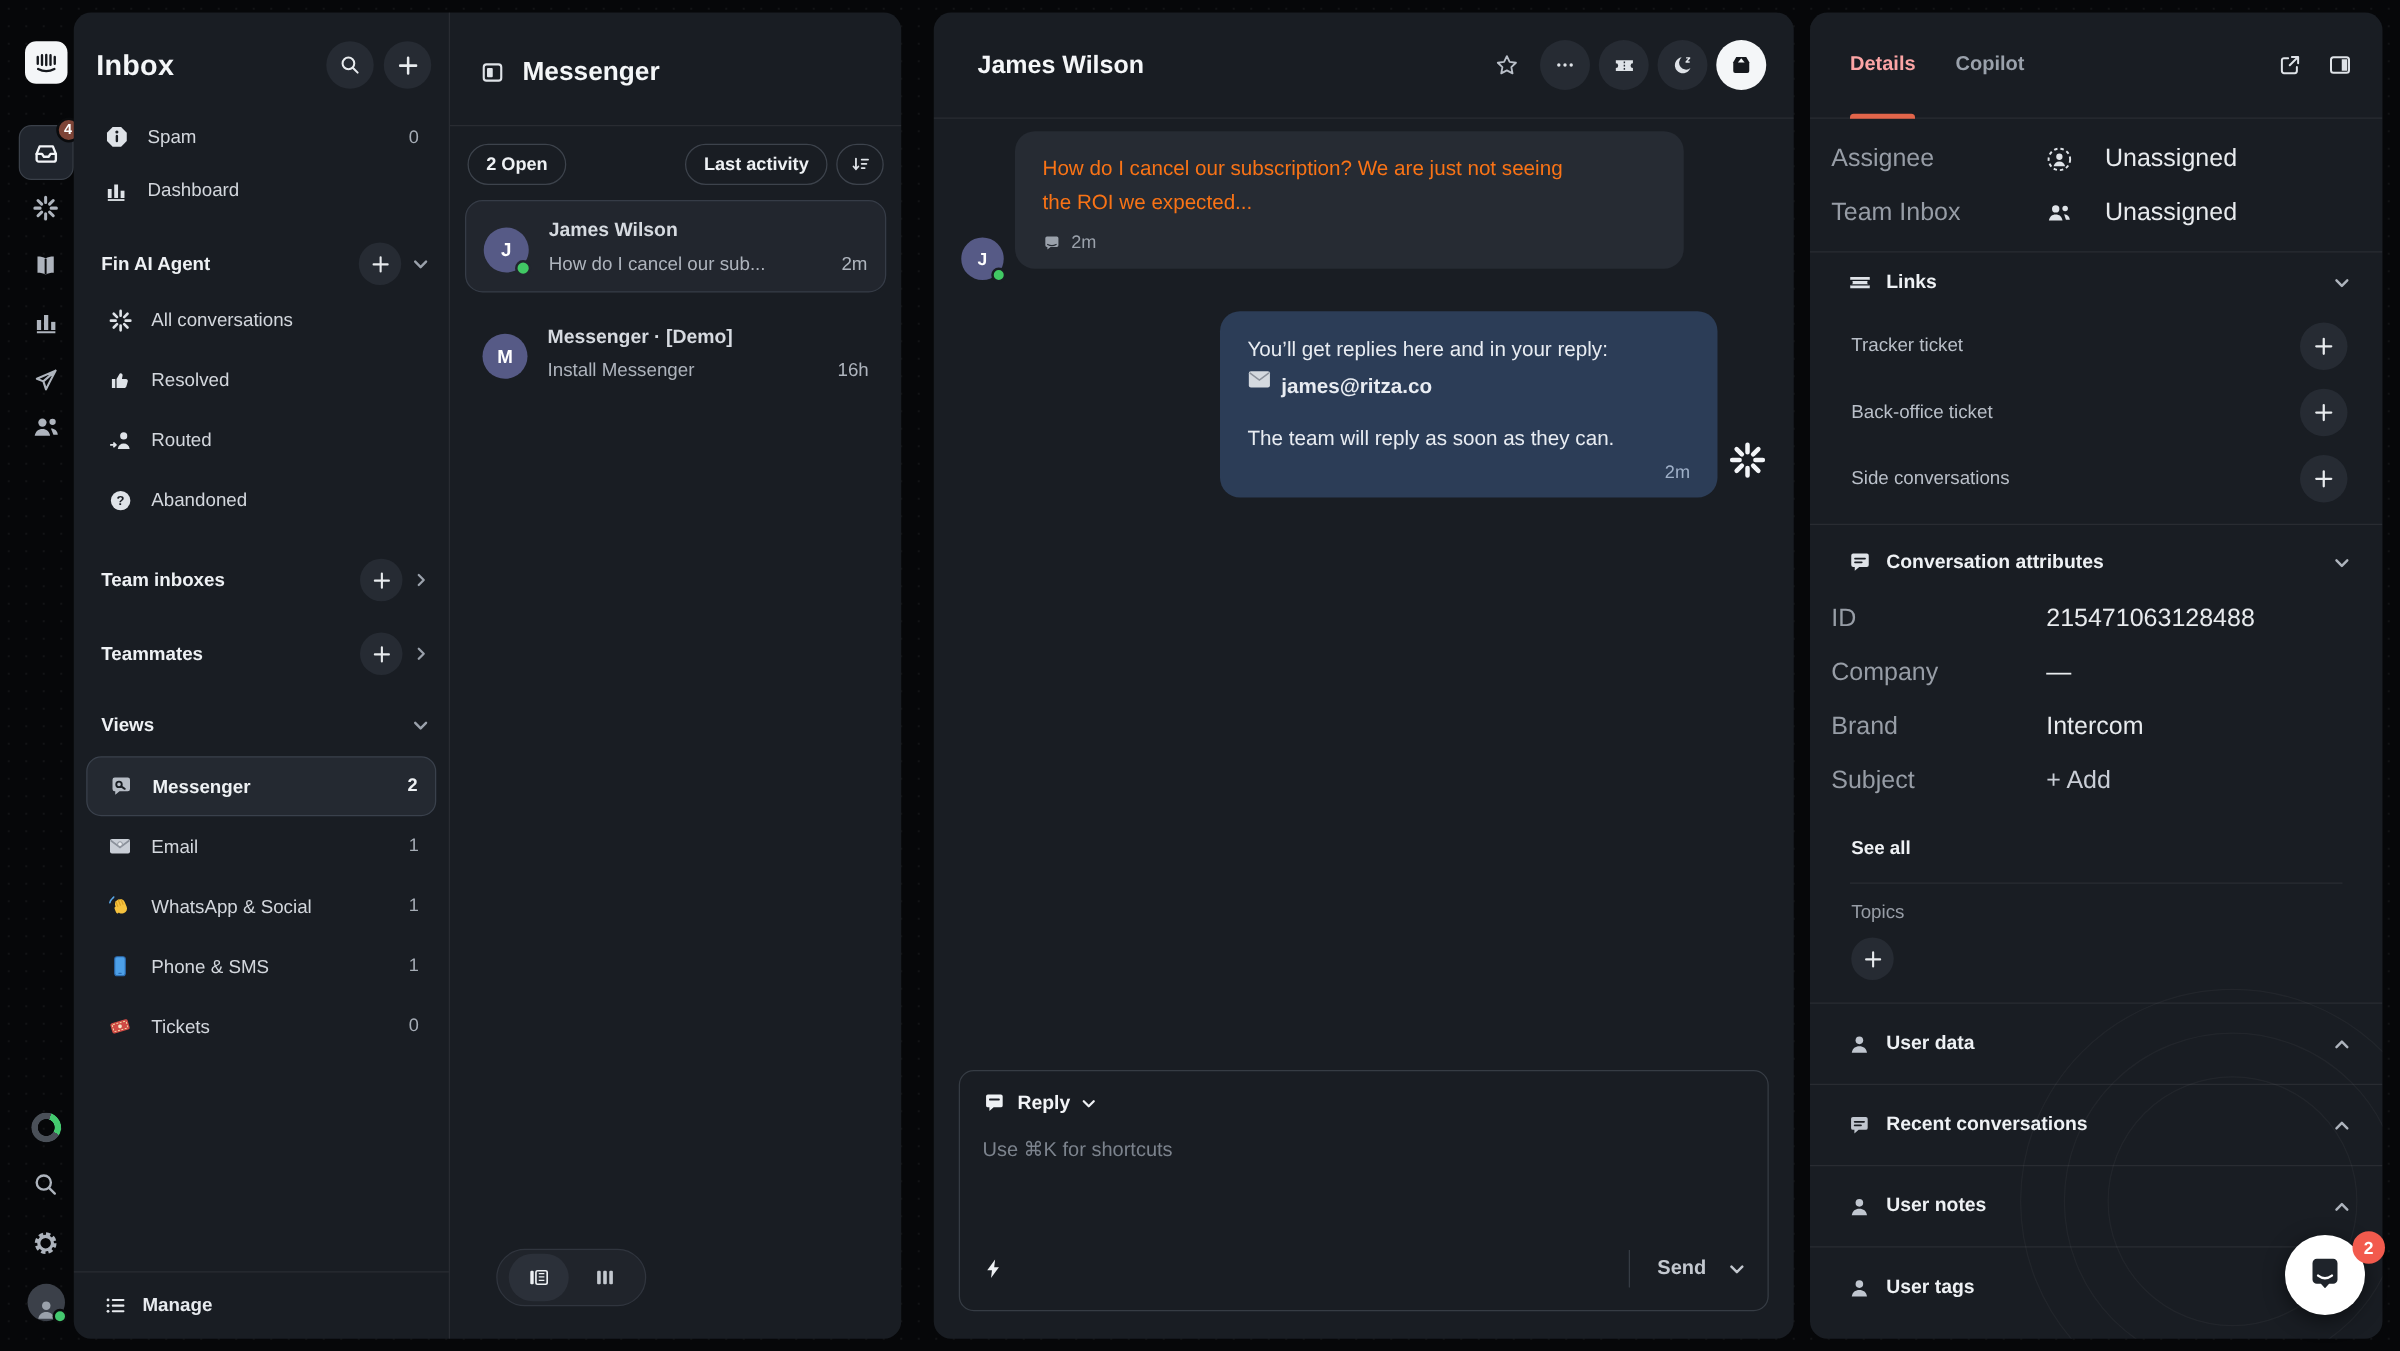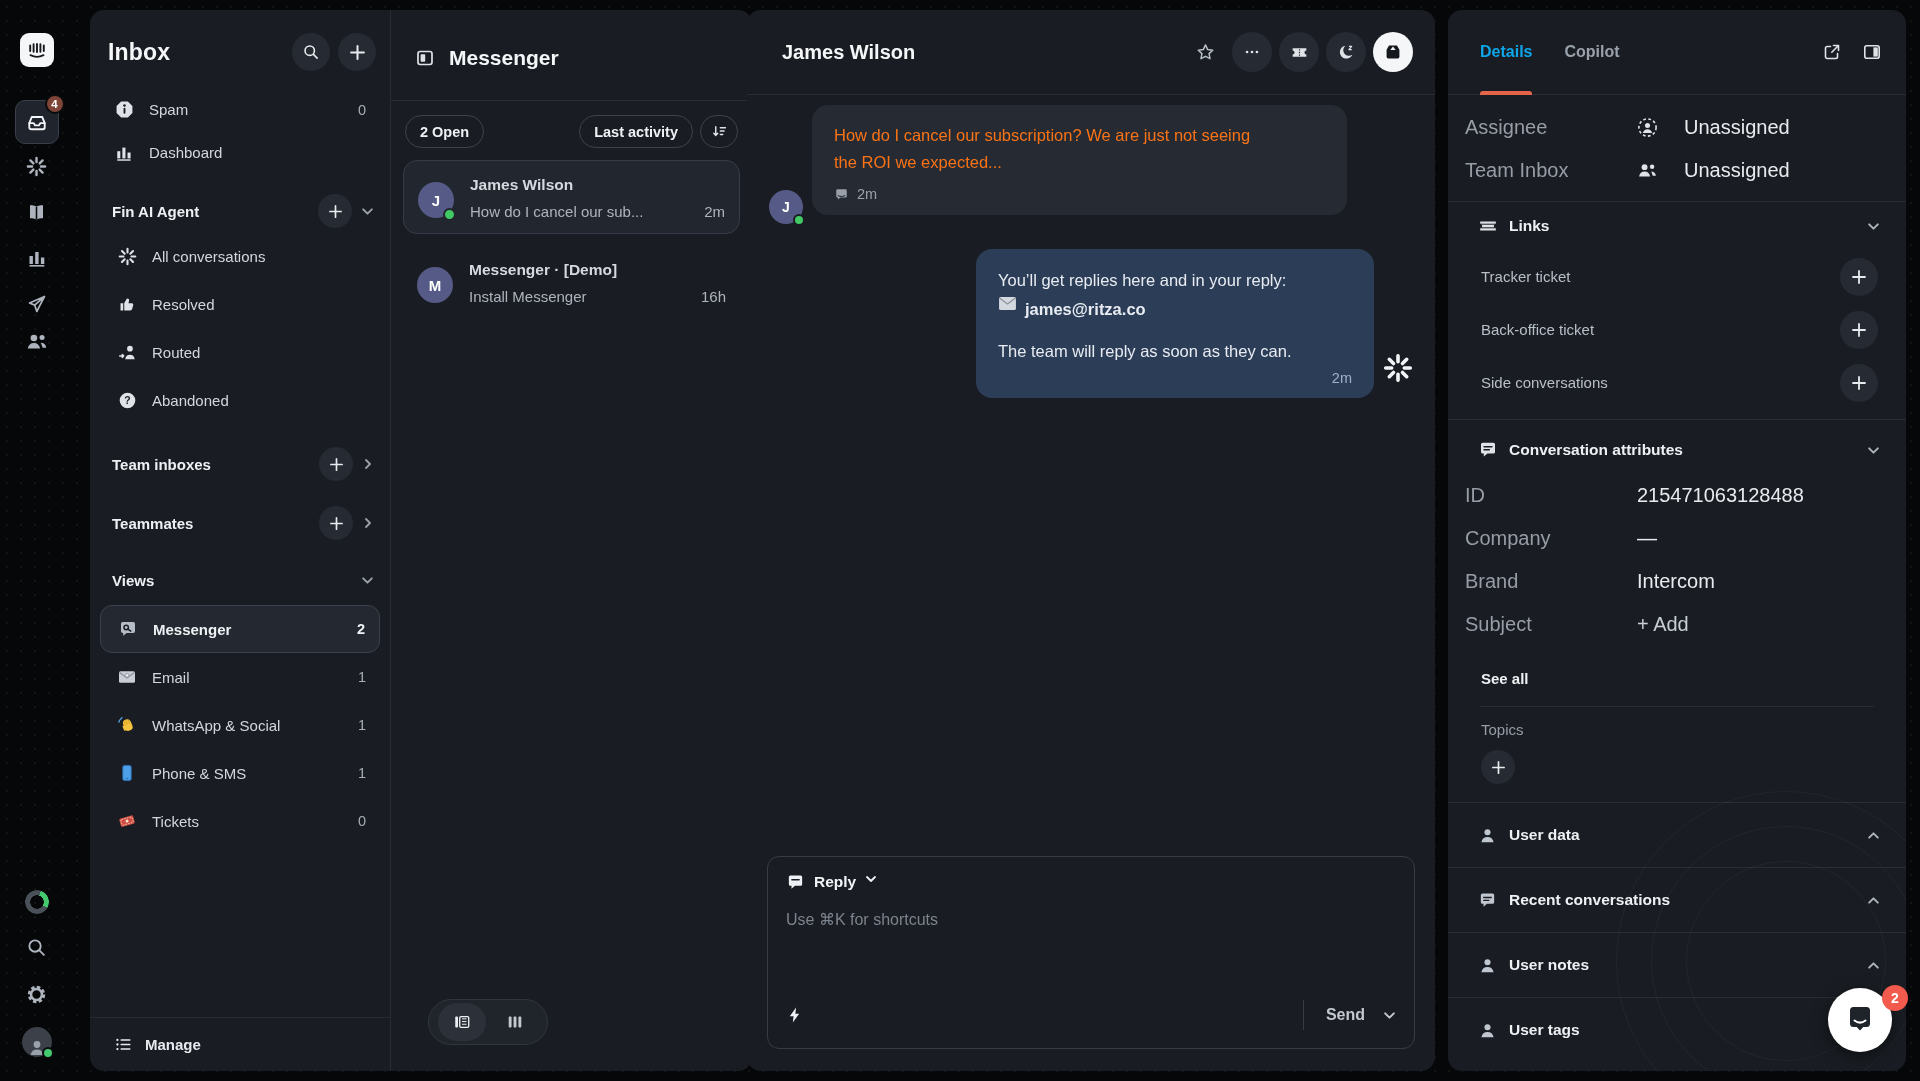--- a/index.html
+++ b/index.html
@@ -22,21 +22,21 @@
   .logo-sq{width:34px;height:34px;background:#f4f6f8;border-radius:9px;display:flex;align-items:center;justify-content:center;}
   .donut{width:24px;height:24px;border-radius:50%;
     background:conic-gradient(from 20deg,#44c96f 0 100deg,#4a5058 100deg 360deg);
     -webkit-mask:radial-gradient(circle at 50% 50%, transparent 6.5px, #000 7px);
             mask:radial-gradient(circle at 50% 50%, transparent 6.5px, #000 7px);}
   .avatar-rail{width:30px;height:30px;border-radius:50%;background:#3b4049;position:relative;
     display:flex;align-items:flex-end;justify-content:center;overflow:visible;}
   .avatar-rail .dot{position:absolute;right:-2px;bottom:-2px;width:12px;height:12px;border-radius:50%;
     background:#44c96f;border:2.5px solid #0a0b0d;}
   
-  #leftcard{left:90px;width:662px;}
+  #leftcard{left:59px;width:662px;}
   .sidebar{position:absolute;left:0;top:0;width:300px;height:100%;padding:0 0 0 0;}
   .sb-head{position:absolute;top:22px;left:18px;right:14px;height:40px;display:flex;align-items:center;}
   .sb-title{font-size:23px;font-weight:bold;color:#f4f6f8;letter-spacing:.2px;}
   .circ{width:38px;height:38px;border-radius:50%;background:#262b33;display:flex;align-items:center;
     justify-content:center;color:#e8ebee;cursor:pointer;}
   .circ.sm{width:34px;height:34px;}
   .sb-list{position:absolute;top:78px;left:10px;right:10px;}
   .sb-row{height:43px;display:flex;align-items:center;padding:0 8px 0 12px;border-radius:10px;color:#d3d7dd;font-size:15px;}
   .sb-row .ic{width:24px;display:flex;justify-content:center;margin-right:13px;color:#c6cbd3;}
   .sb-row .cnt{margin-left:auto;color:#a6adb6;font-size:14.5px;padding-right:6px;}
@@ -93,33 +93,33 @@
   .av-j .dot{position:absolute;right:-2px;bottom:-2px;width:12px;height:12px;border-radius:50%;background:#41c964;border:2.5px solid #191d23;}
   .bub-out{position:absolute;right:61px;top:154px;width:398px;background:#2c3d57;border-radius:16px;
     padding:18px 22px 12px 22px;}
   .bub-out p{margin:0;font-size:16.5px;line-height:26px;color:#e8ecf2;}
   .bub-out .email{display:flex;gap:8px;font-weight:bold;margin-top:3px;}
   .bub-out .body2{margin-top:16px;}
   .meta-out{text-align:right;color:#9fb0c8;font-size:14.5px;margin-top:6px;}
   .fin-av{position:absolute;right:22px;top:258px;color:#f2f4f7;}
   .composer{position:absolute;left:20px;right:20px;bottom:22px;height:193px;border:1px solid #363c44;
     border-radius:12px;padding:16px 18px 14px 18px;}
-  .comp-top{display:flex;align-items:flex-start;gap:9px;color:#f2f4f7;font-size:15.5px;font-weight:bold;}
+  .comp-top{display:flex;align-items:center;gap:9px;color:#f2f4f7;font-size:15.5px;font-weight:bold;}
   .comp-input{margin-top:18px;font-size:16px;color:#7c838d;}
   .comp-bottom{position:absolute;left:18px;right:18px;bottom:14px;display:flex;align-items:center;height:38px;}
   .send-group{margin-left:auto;display:flex;align-items:center;gap:18px;}
   .send-sep{width:1px;height:30px;background:#363c44;margin-right:4px;}
   .send-lbl{font-size:16px;font-weight:bold;color:#c3c8cf;}
   
   #rightcard{left:1448px;width:458px;overflow:hidden;}
   .rings{position:absolute;right:-40px;bottom:-50px;width:320px;height:320px;pointer-events:none;}
   .rings div{position:absolute;border:1px solid rgba(255,255,255,.04);border-radius:50%;}
   .tabs{height:85px;border-bottom:1px solid rgba(255,255,255,.07);display:flex;align-items:center;
     padding:0 24px 0 32px;position:relative;}
-  .tab{font-size:16px;font-weight:bold;color:#0ea5e9;margin-right:32px;position:relative;height:85px;
+  .tab{font-size:16px;font-weight:bold;color:#fca5a5;margin-right:32px;position:relative;height:85px;
     display:flex;align-items:center;}
   .tab.inactive{color:#9aa1ab;font-weight:bold;}
   .tab.active:after{content:"";position:absolute;left:0;bottom:0;width:100%;height:4px;border-radius:3px 3px 0 0;background:#e2654a;}
   .tabicons{margin-left:auto;display:flex;align-items:center;gap:20px;color:#dfe3e8;}
   .kv{height:43px;display:flex;align-items:center;padding-left:17px;font-size:20px;}
   .kv .lbl{width:172px;color:#979da6;}
   .kv .val{display:flex;align-items:center;gap:26px;color:#e8ebee;}
   .hr{height:1px;background:rgba(255,255,255,.07);}
   .hr.inset{margin:0 32px;}
   .sechead{height:48px;display:flex;align-items:center;padding:0 26px 0 30px;gap:11px;}

